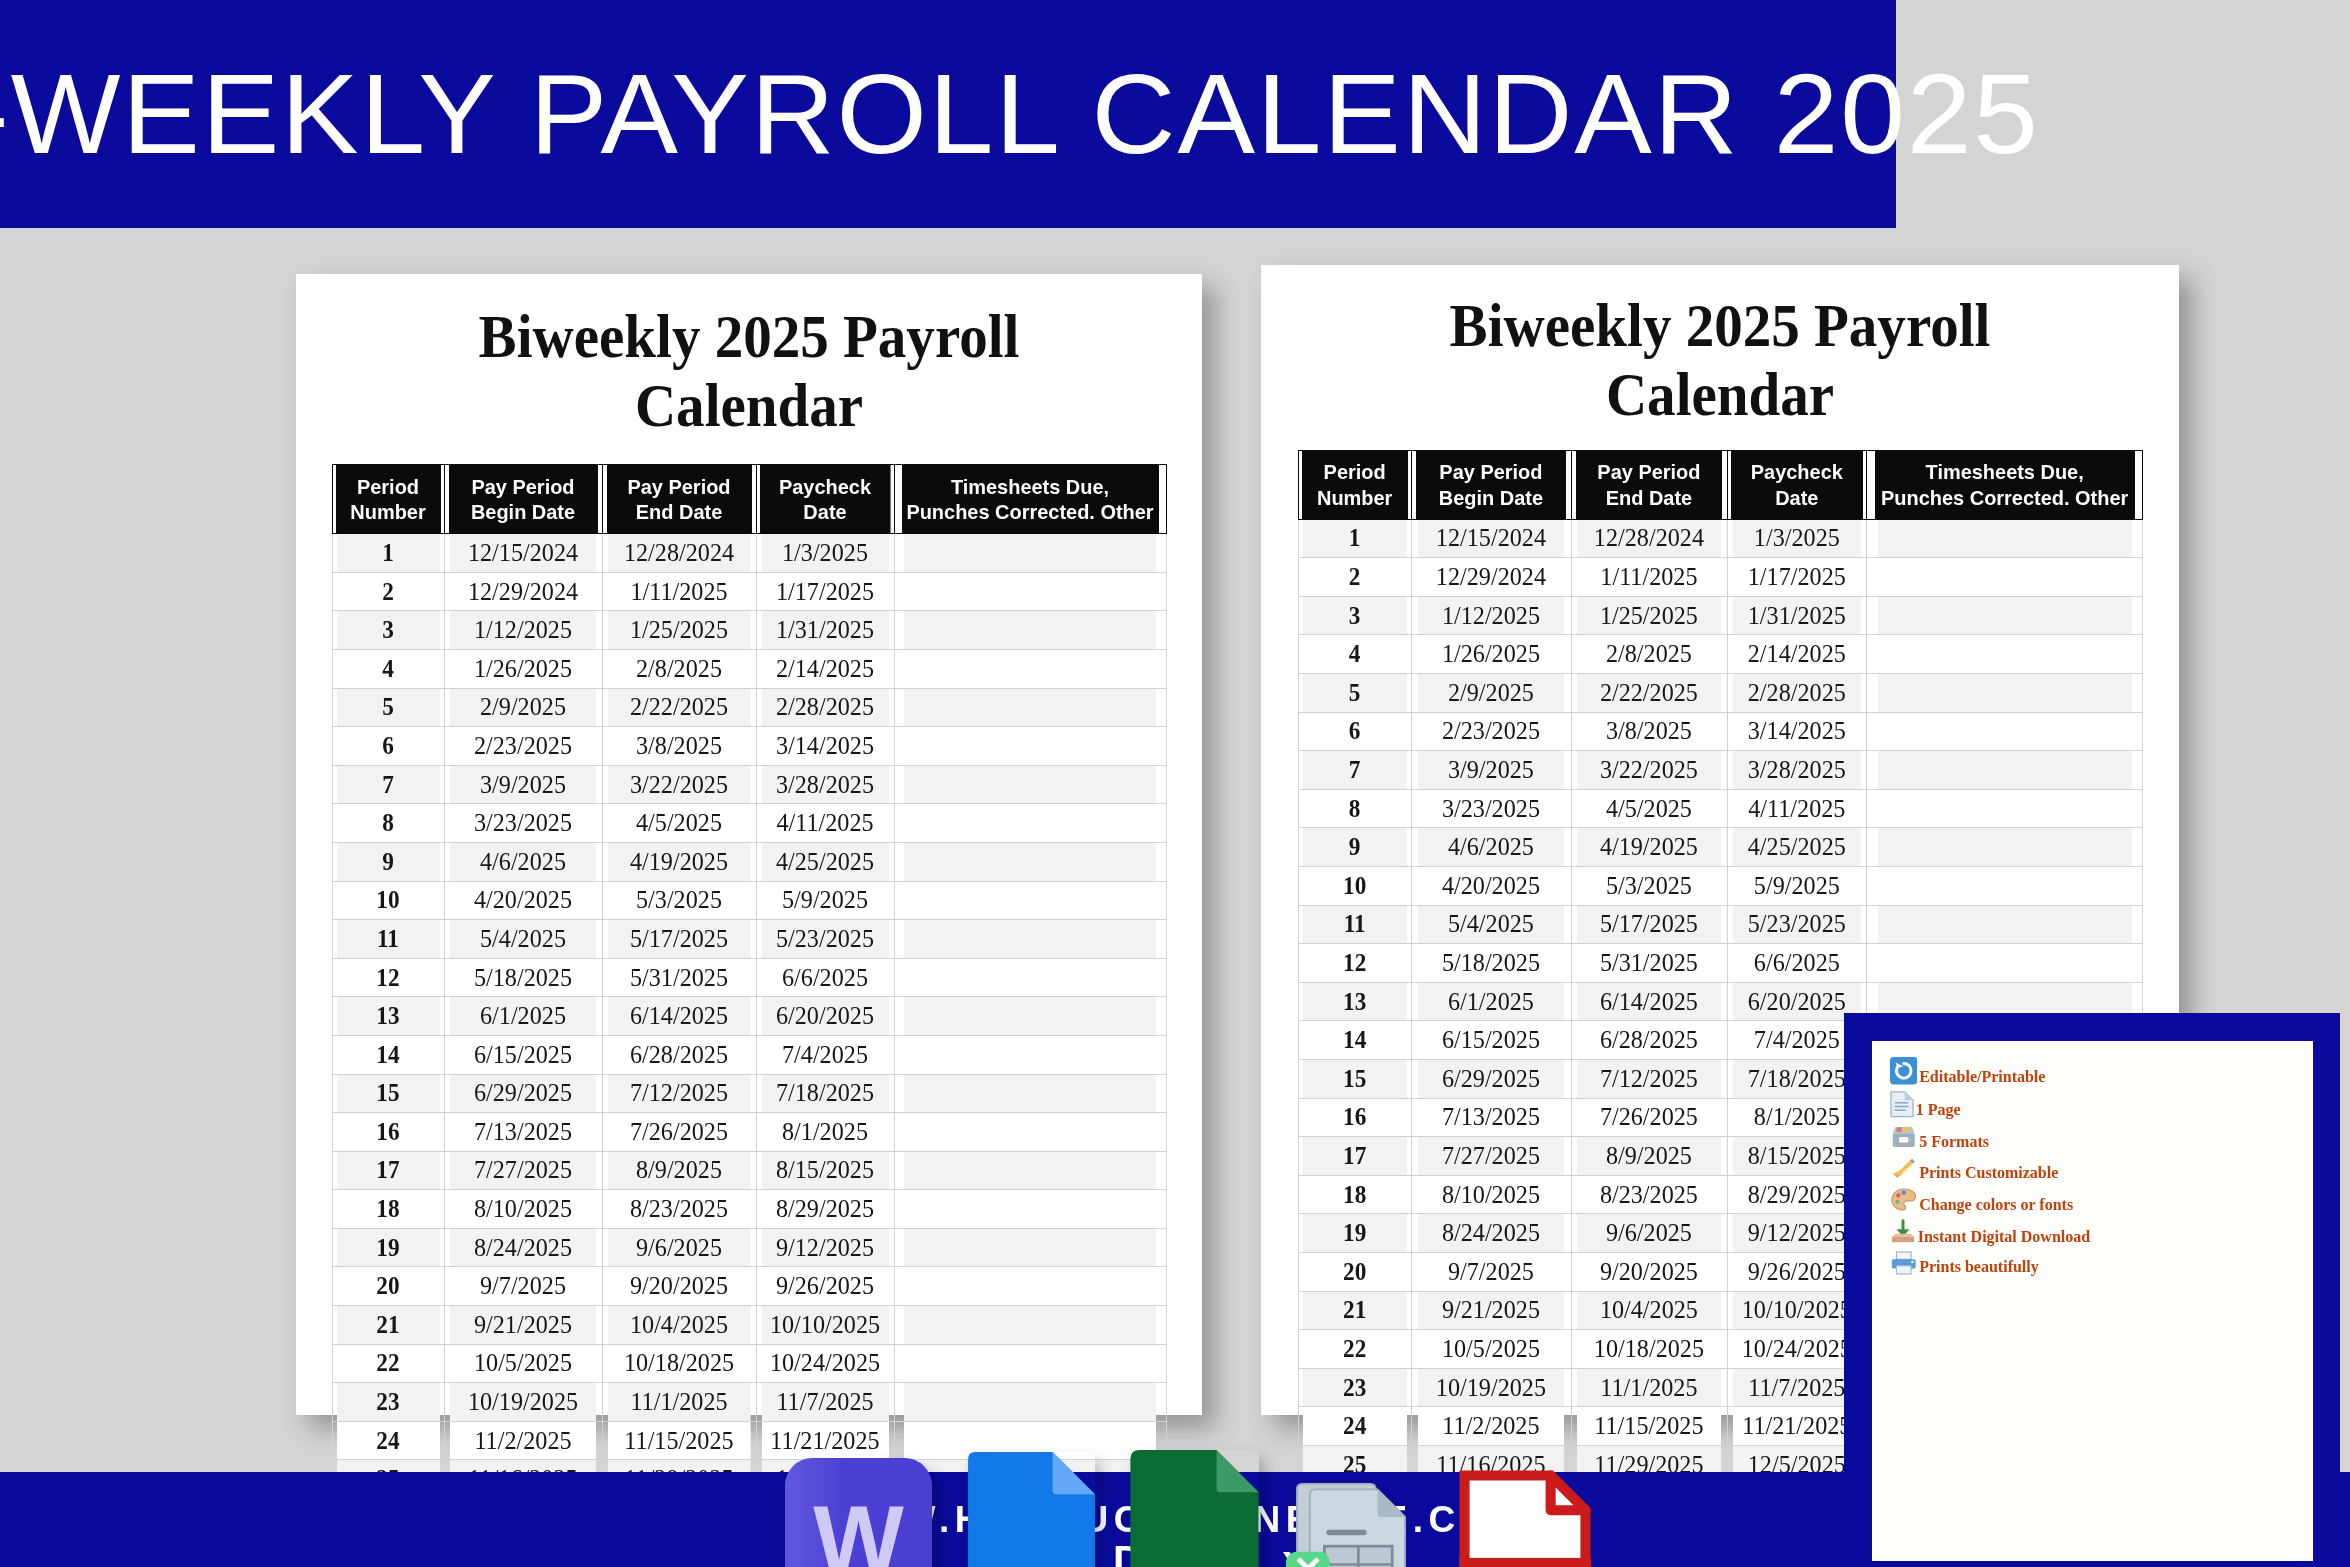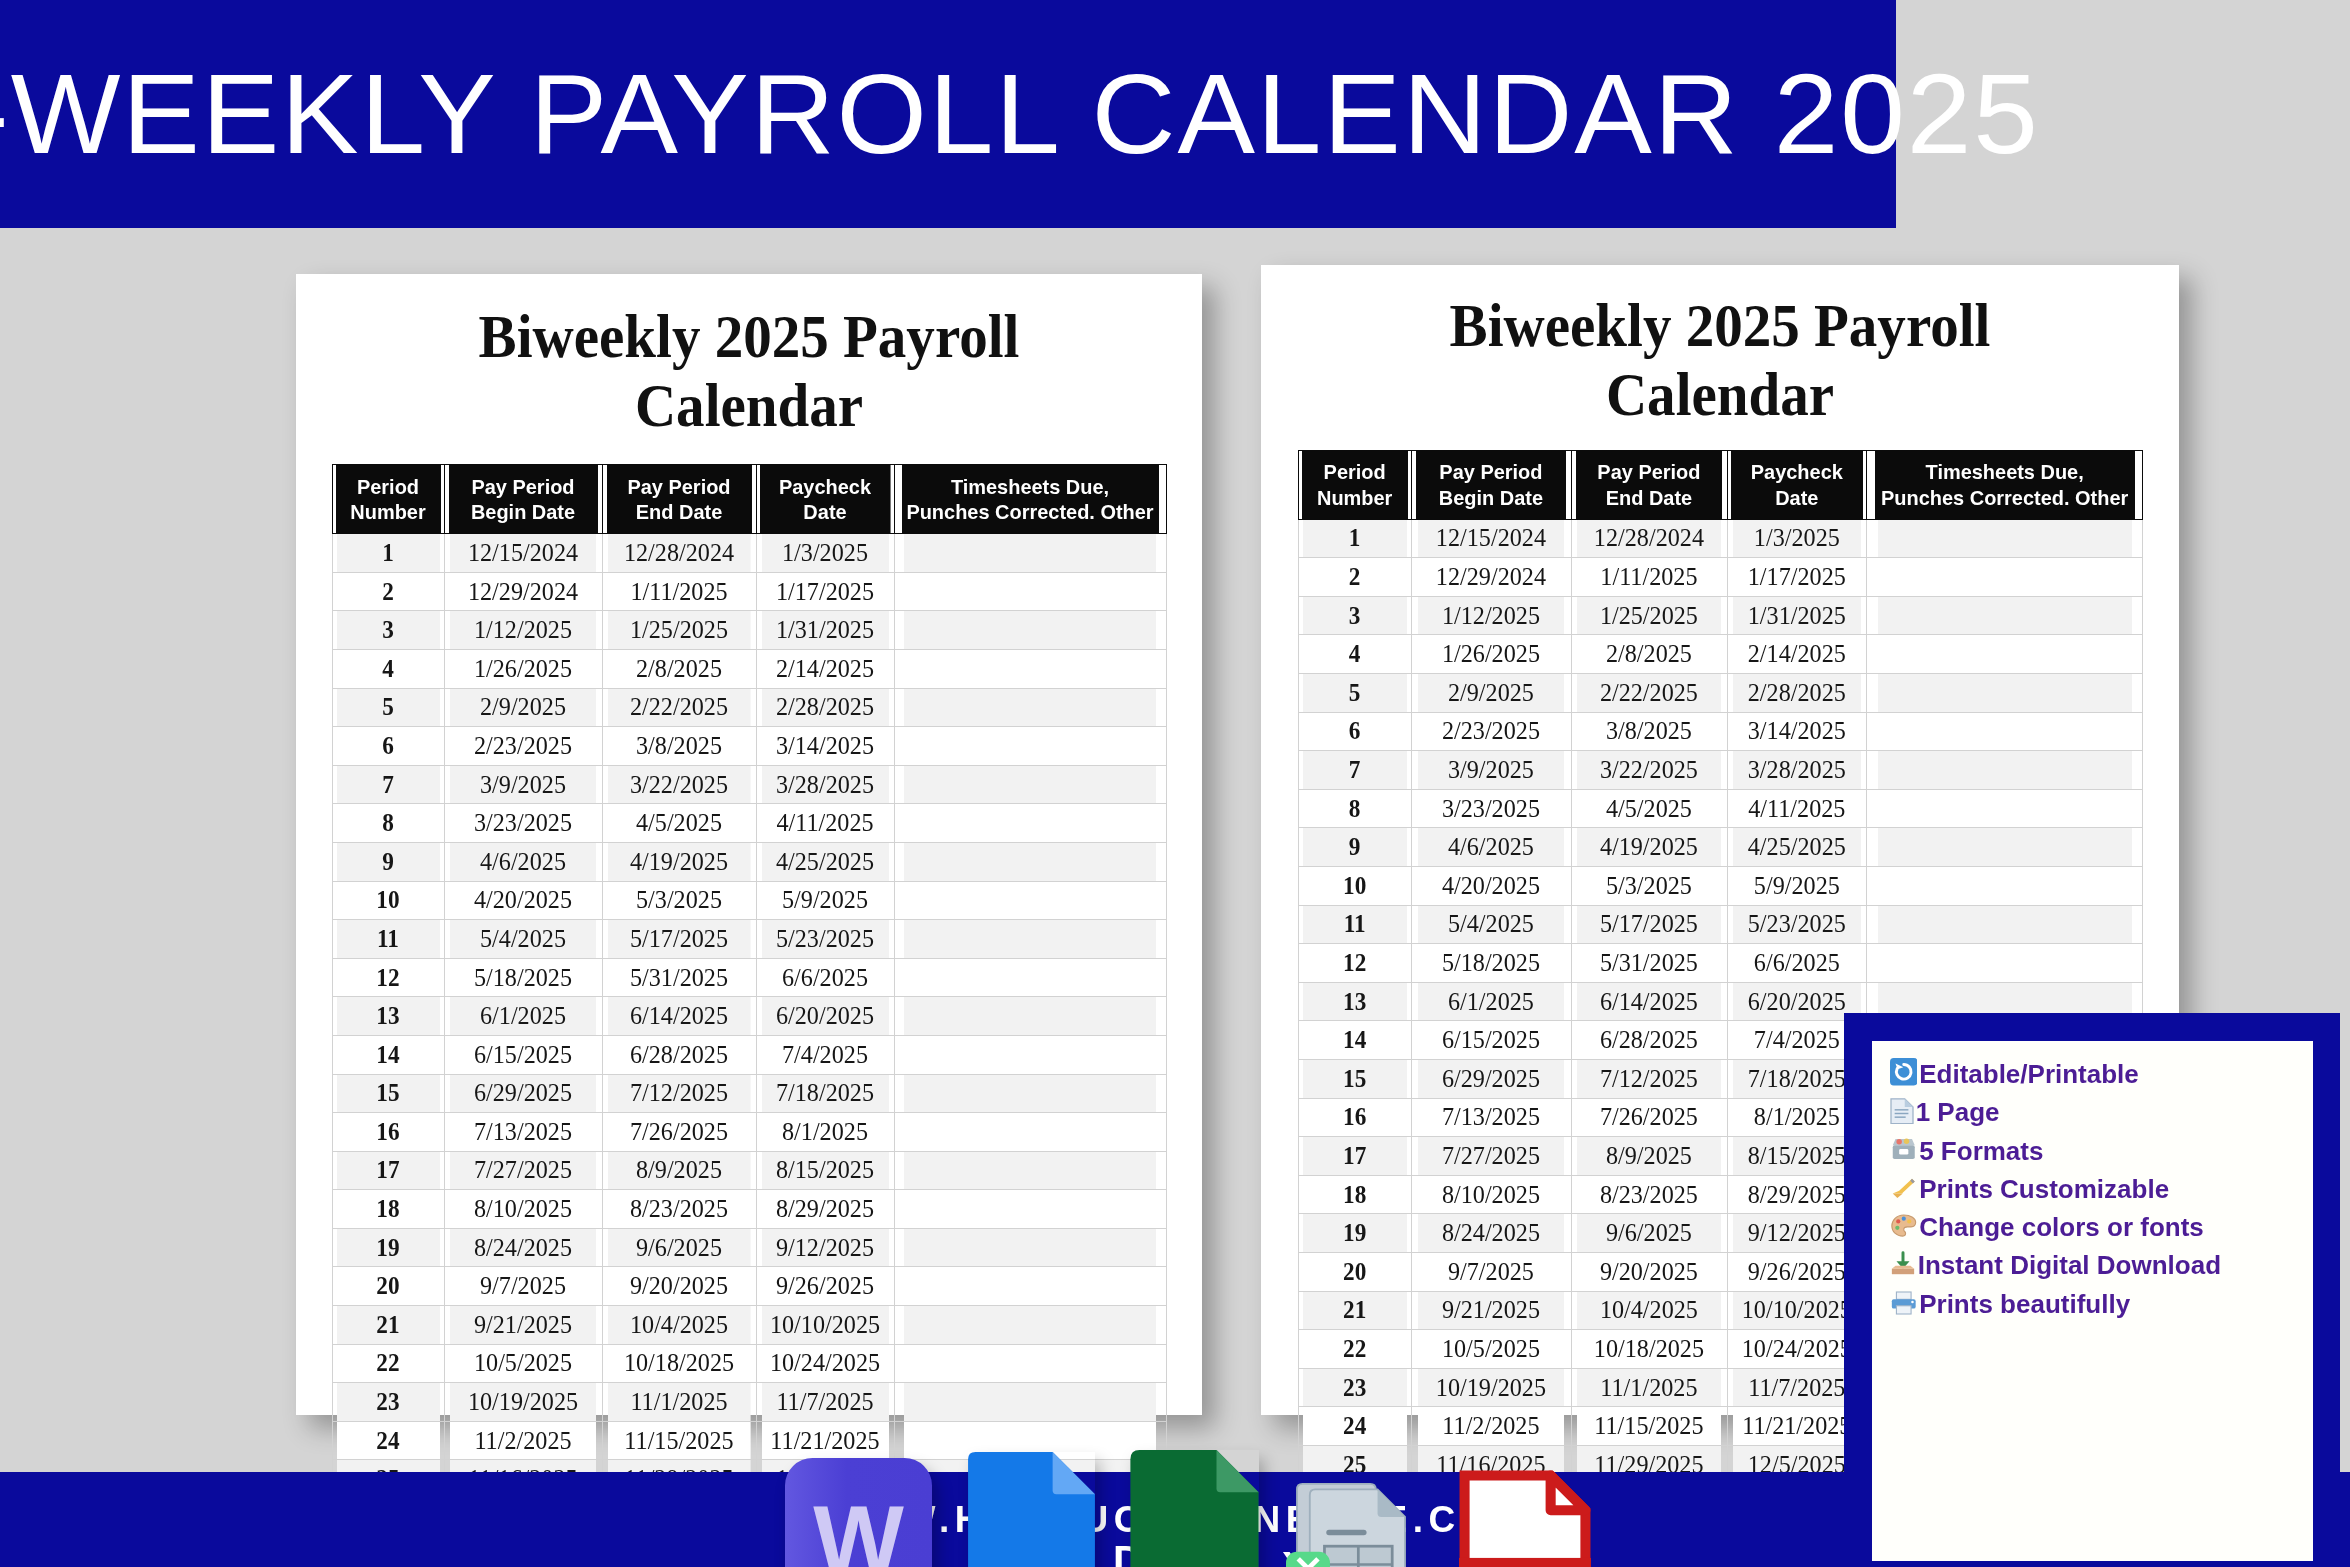--- a/index.html
+++ b/index.html
@@ -100,25 +100,25 @@
     background:#0a0a9c;
     box-sizing:border-box;padding:27.5px;
     z-index:30;
   }
   #feature-inner{
     width:100%;height:100%;background:#fffffb;box-sizing:border-box;
     padding:16.5px 14.7px 9.2px 18.4px;
   }
   .feature-line{
     display:block;
-    font-family:Liberation Sans, sans-serif;
+    font-family:Liberation Serif, serif;
     font-weight:bold;
-    font-size:26px;
+    font-size:16px;
     line-height:1.365;
-    color:#4c1d95;
+    color:#c2410c;
     white-space:nowrap;
   }
   .feature-line.wrap{white-space:normal;}
   .fi{display:inline-block;vertical-align:-2.8px;margin-right:1.8px;}
 
   
   .ficon{position:absolute;z-index:25;}
 
   #icon-word{
     left:769px;top:1230px;width:147px;height:158px;

